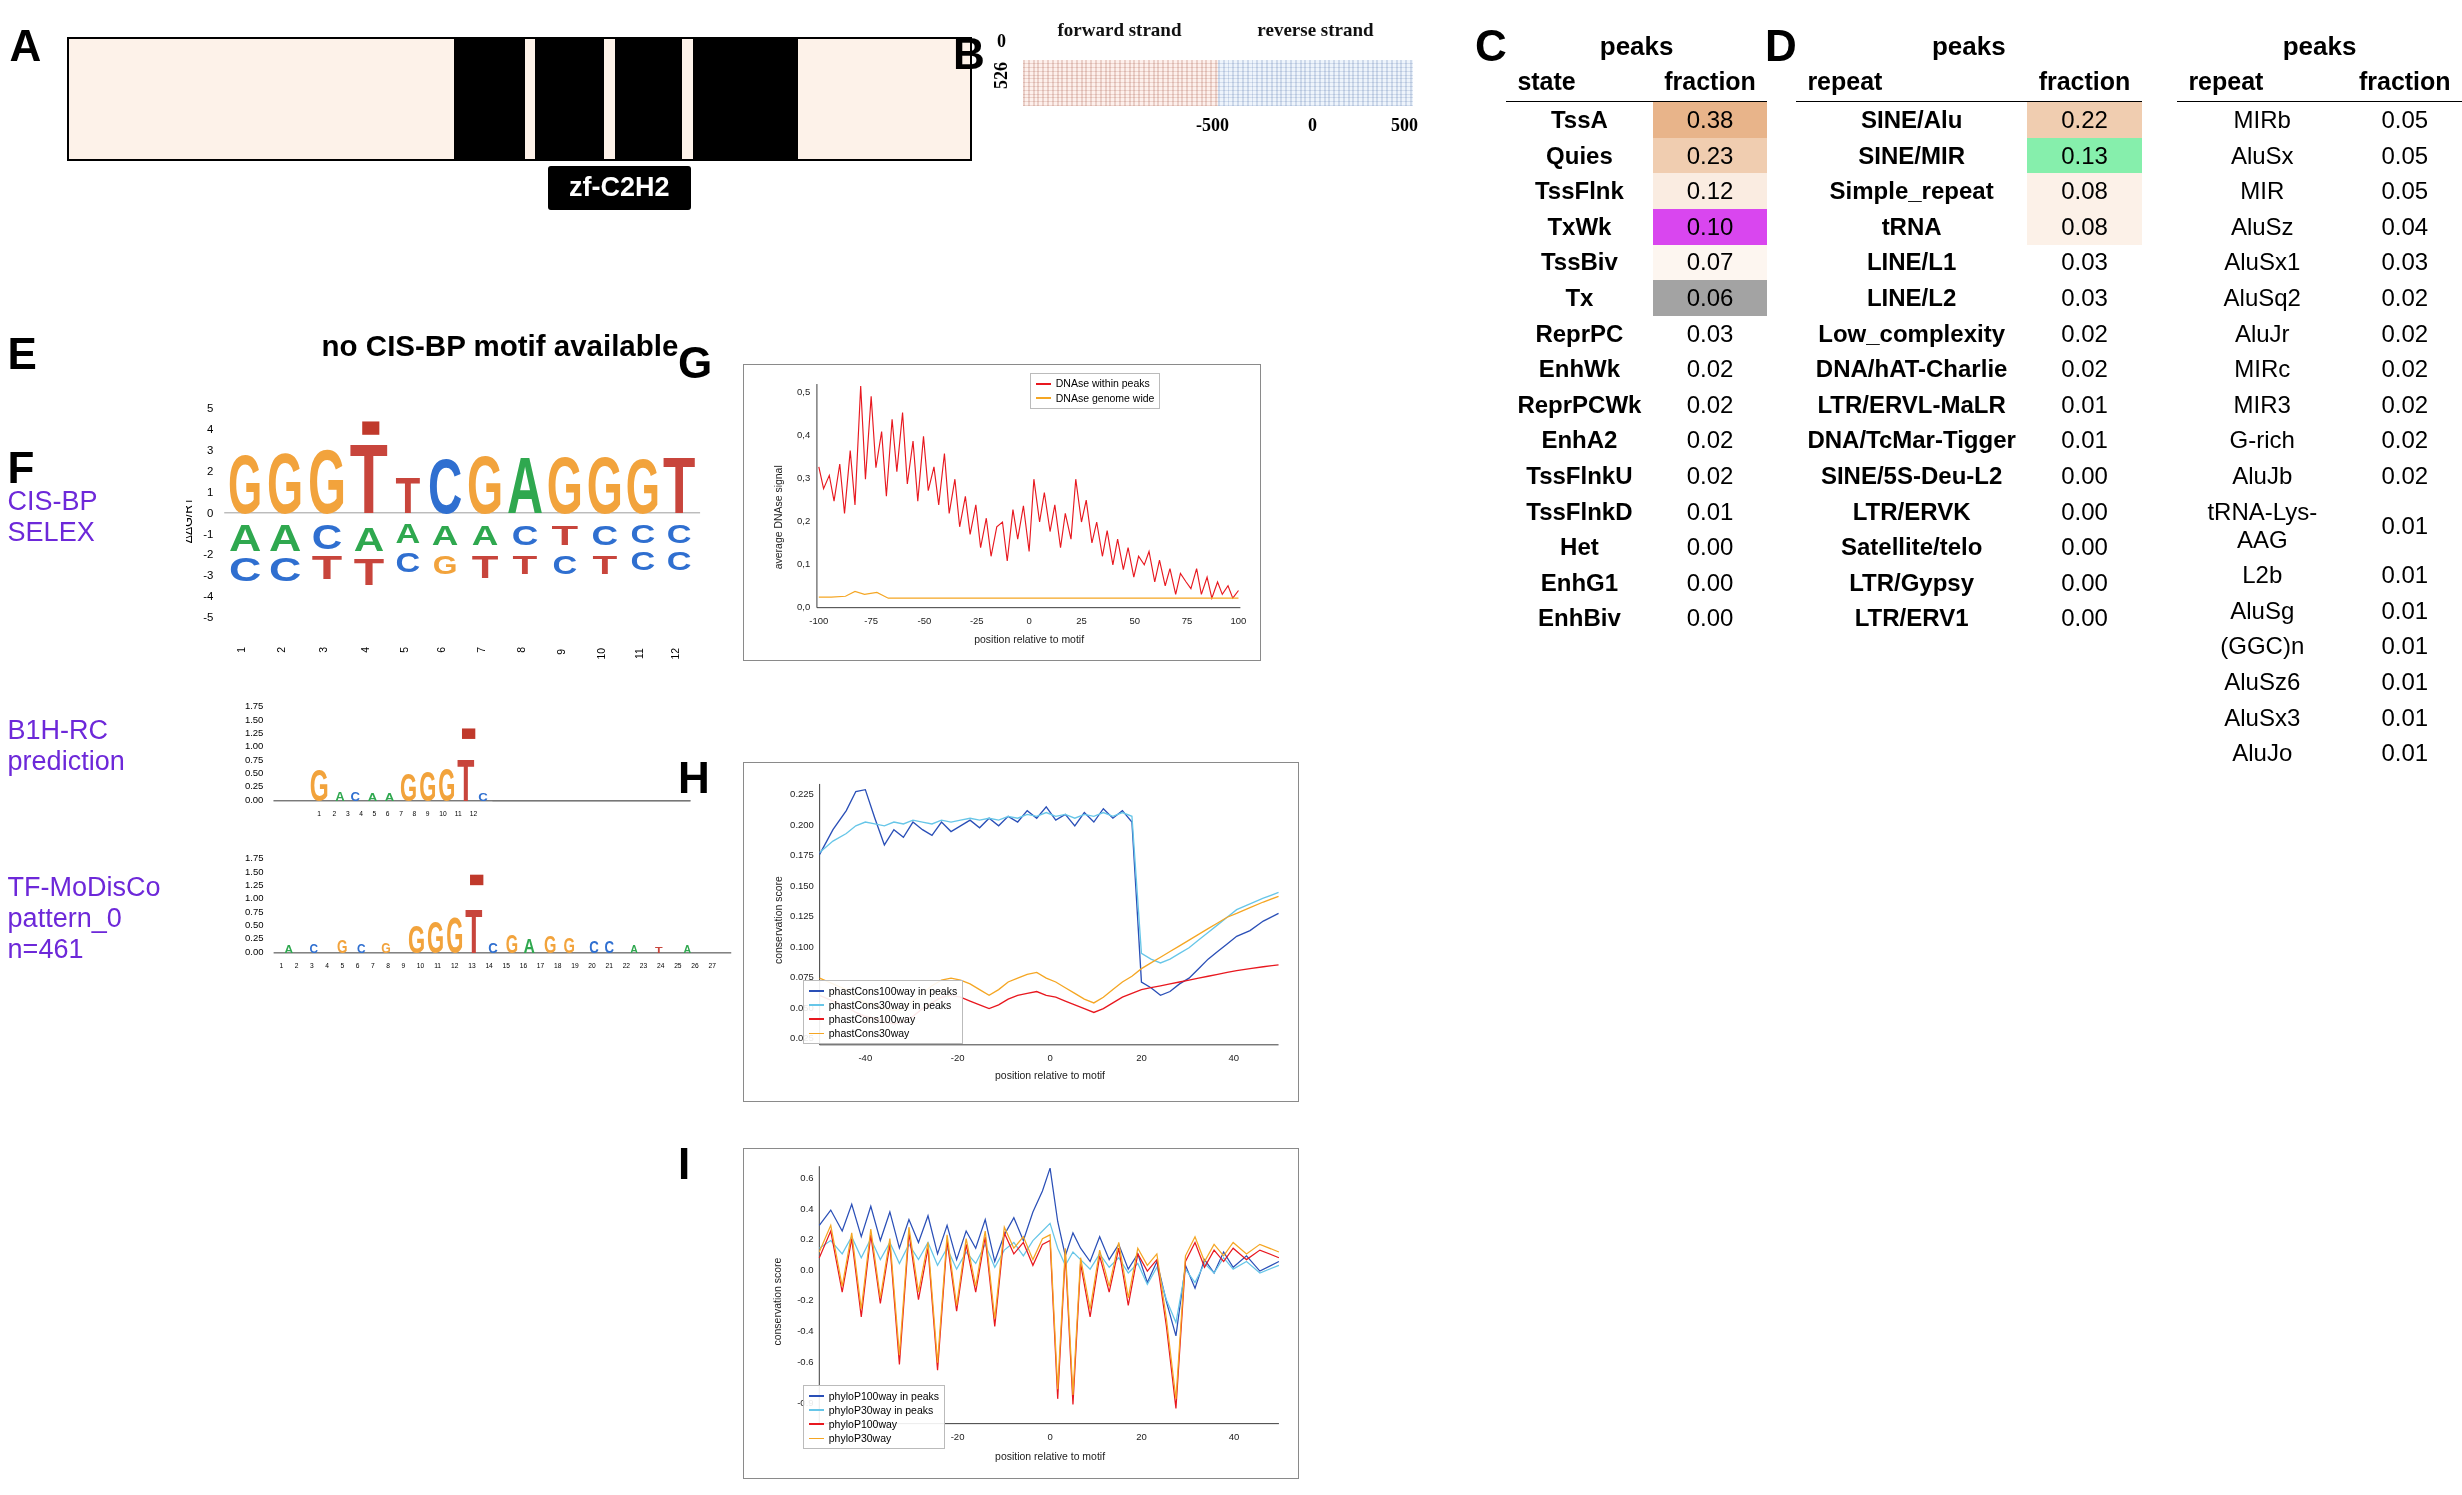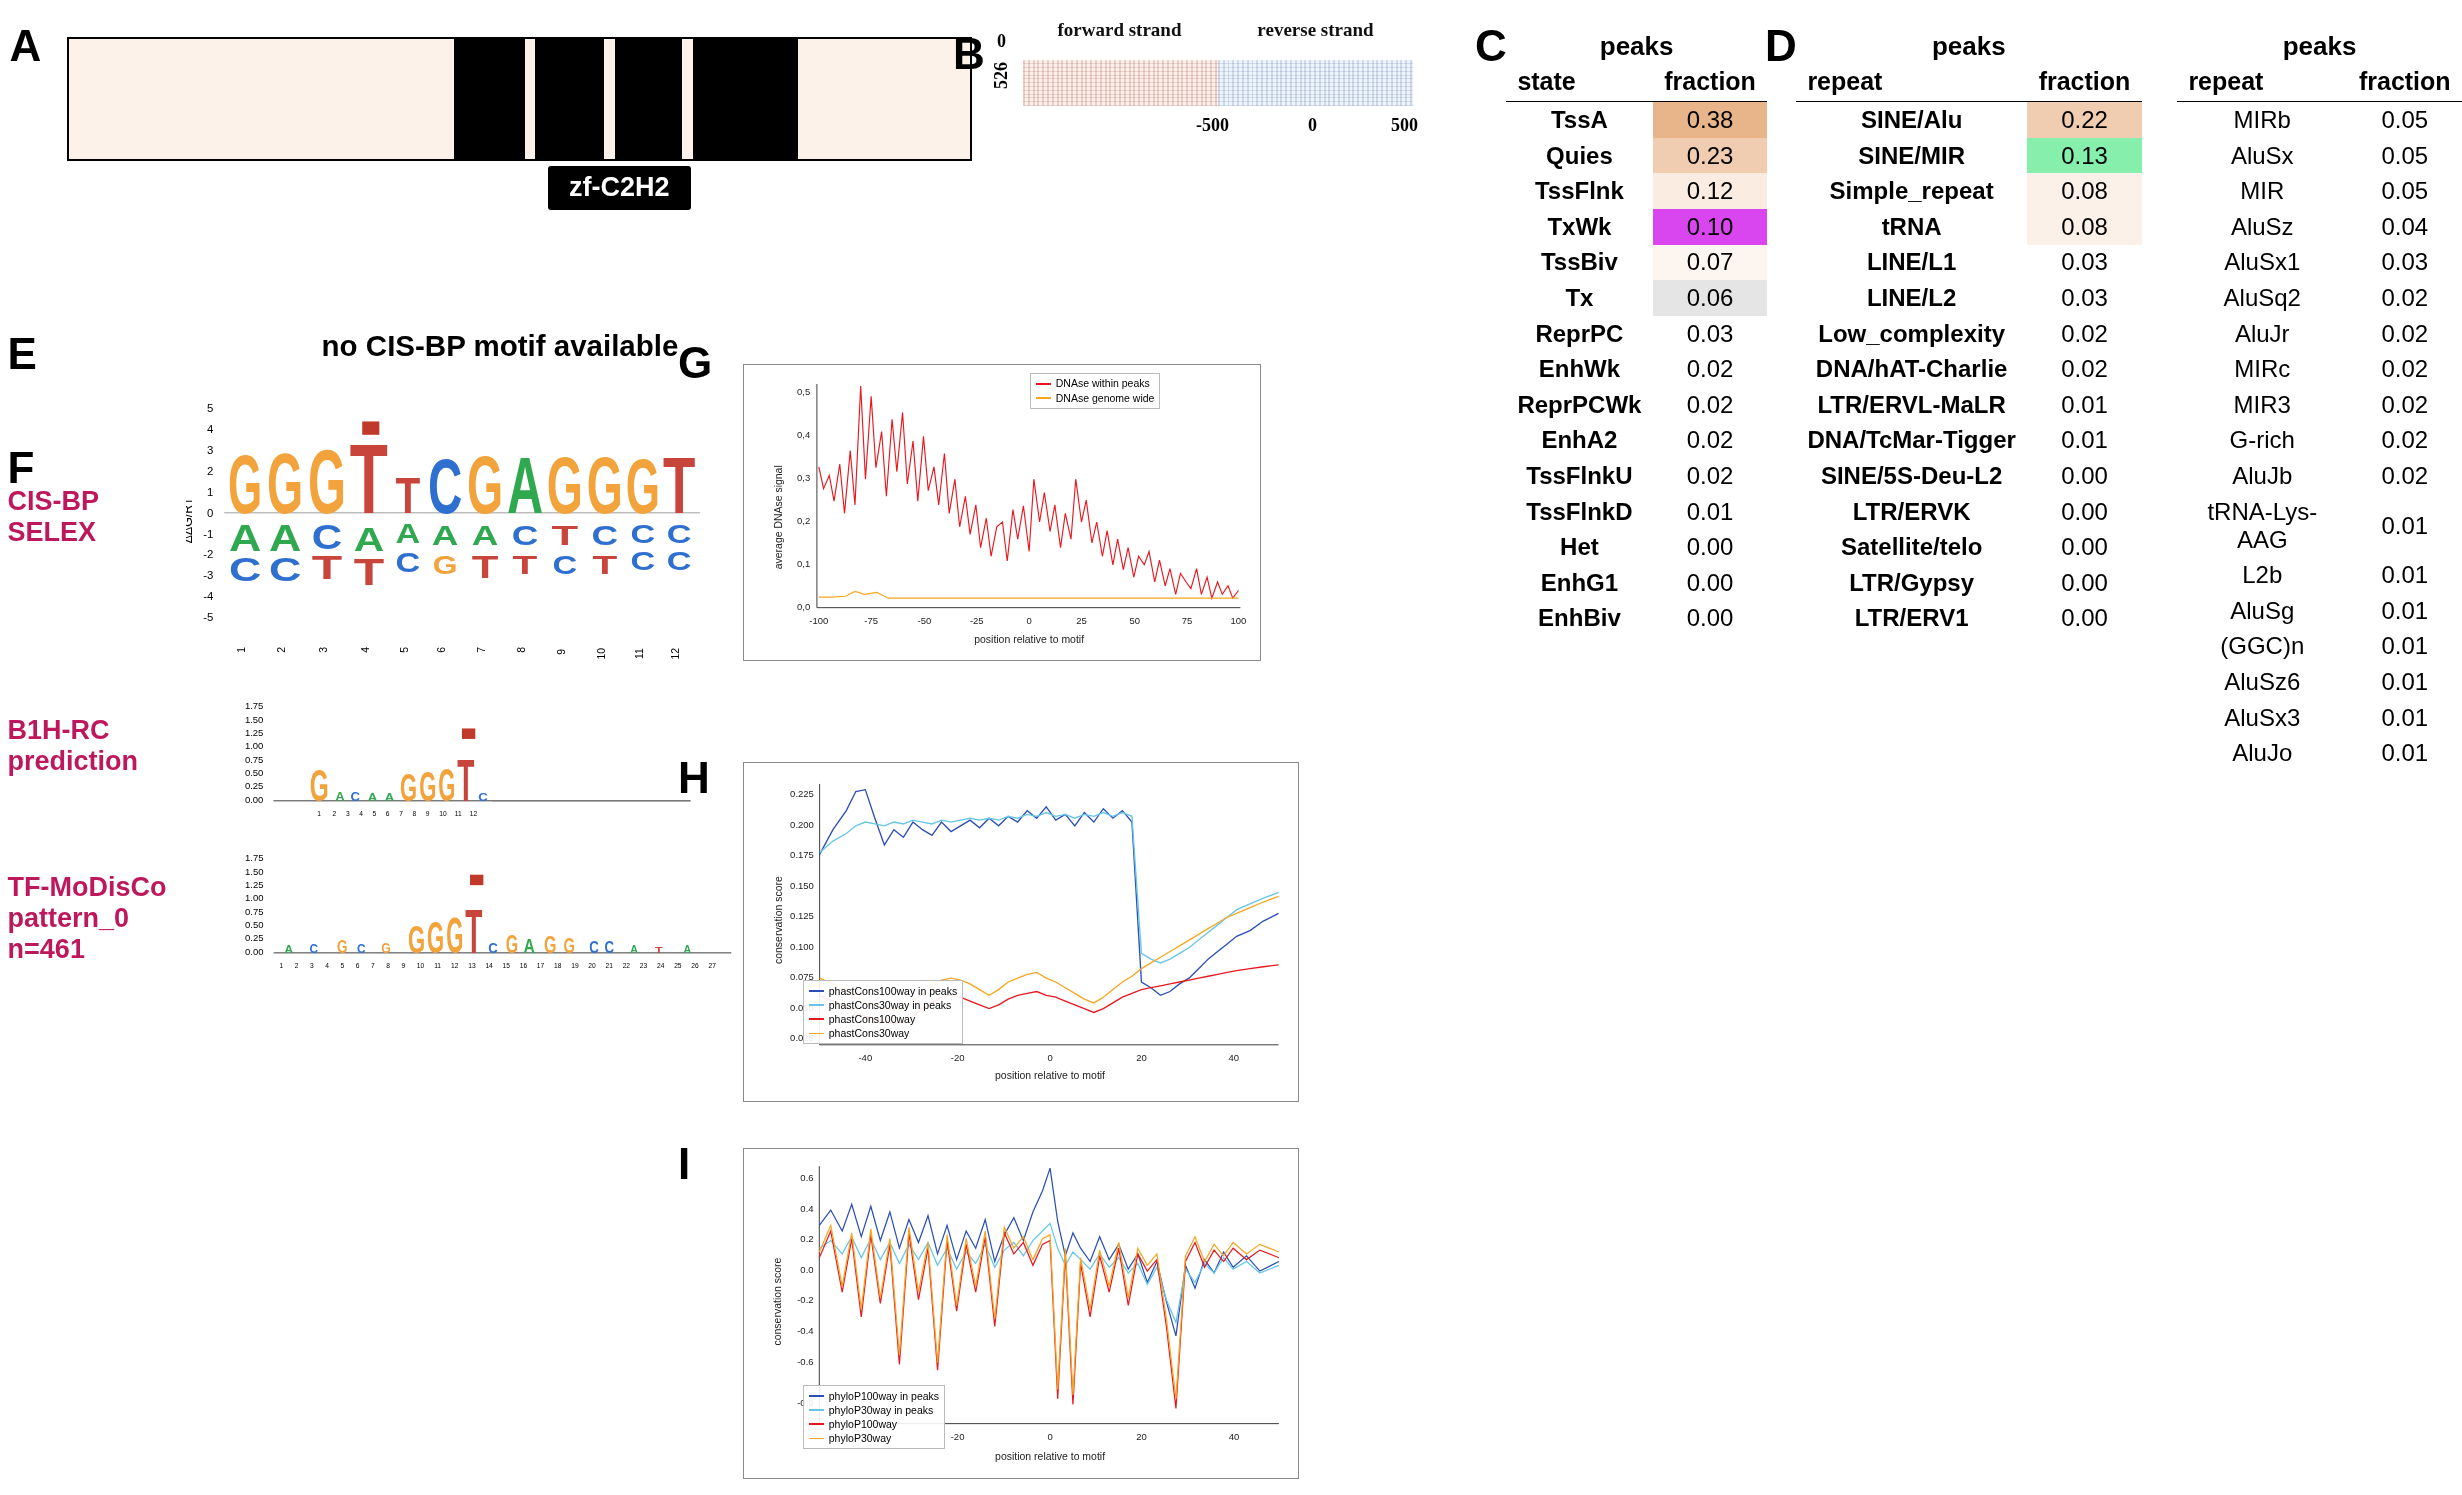--- a/index.html
+++ b/index.html
@@ -65,21 +65,21 @@
   }
   .tbl td.k{font-weight:bold;}
   .tbl td.v{font-weight:normal;}
 
   
   #panelE-title{
     position:absolute;left:233px;top:329px;width:534px;text-align:center;
     font-size:29.5px;font-weight:bold;color:#000;
   }
   .row-label{
-    font-size:27px;font-weight:bold;color:#be185d;line-height:1.15;
+    font-size:27px;font-weight:normal;color:#6d28d9;line-height:1.15;
   }
   .logo-box{position:absolute;}
 
   
   .plotbox{position:absolute;border:1px solid #8a8a8a;background:#fff;padding-left:20px;}
   .legend-box{
     position:absolute;border:1px solid #bbb;background:rgba(255,255,255,.9);
     font-size:10.5px;padding:2.9px 4.8px;line-height:1.35;
   }
   .legend-row{display:flex;align-items:center;gap:4.8px;white-space:nowrap;}
@@ -138,21 +138,21 @@
     <tr>
           <td class="k">TxWk</td>
           <td class="v" style="background:#d946ef">0.10</td>
         </tr>
     <tr>
           <td class="k">TssBiv</td>
           <td class="v" style="background:#fdf6f0">0.07</td>
         </tr>
     <tr>
           <td class="k">Tx</td>
-          <td class="v" style="background:#e5e5e5">0.06</td>
+          <td class="v" style="background:#a3a3a3">0.06</td>
         </tr>
     <tr>
           <td class="k">ReprPC</td>
           <td class="v">0.03</td>
         </tr>
     <tr>
           <td class="k">EnhWk</td>
           <td class="v">0.02</td>
         </tr>
     <tr>

